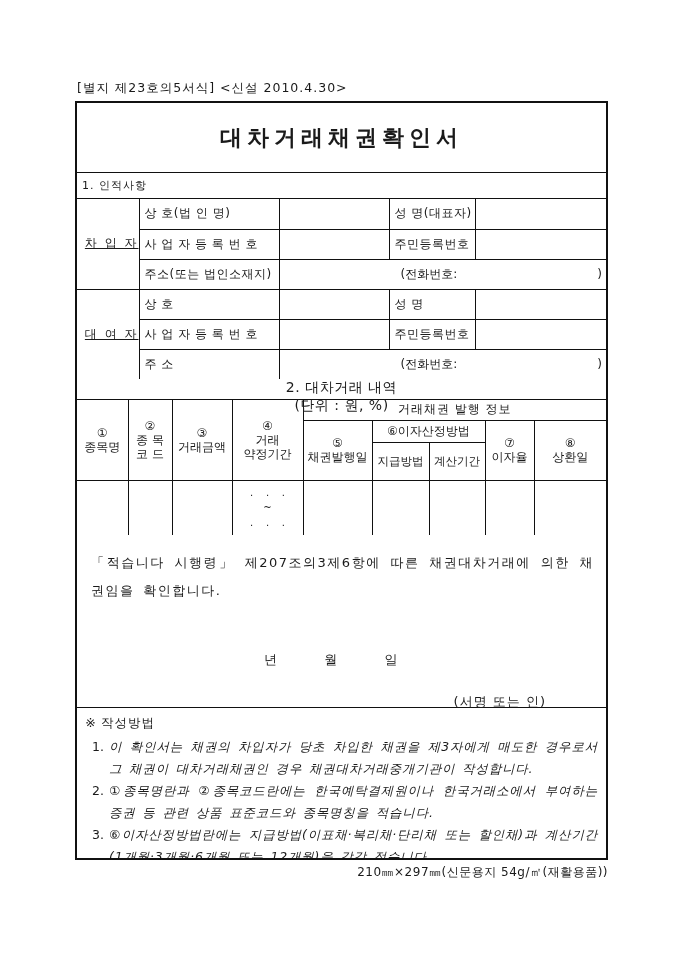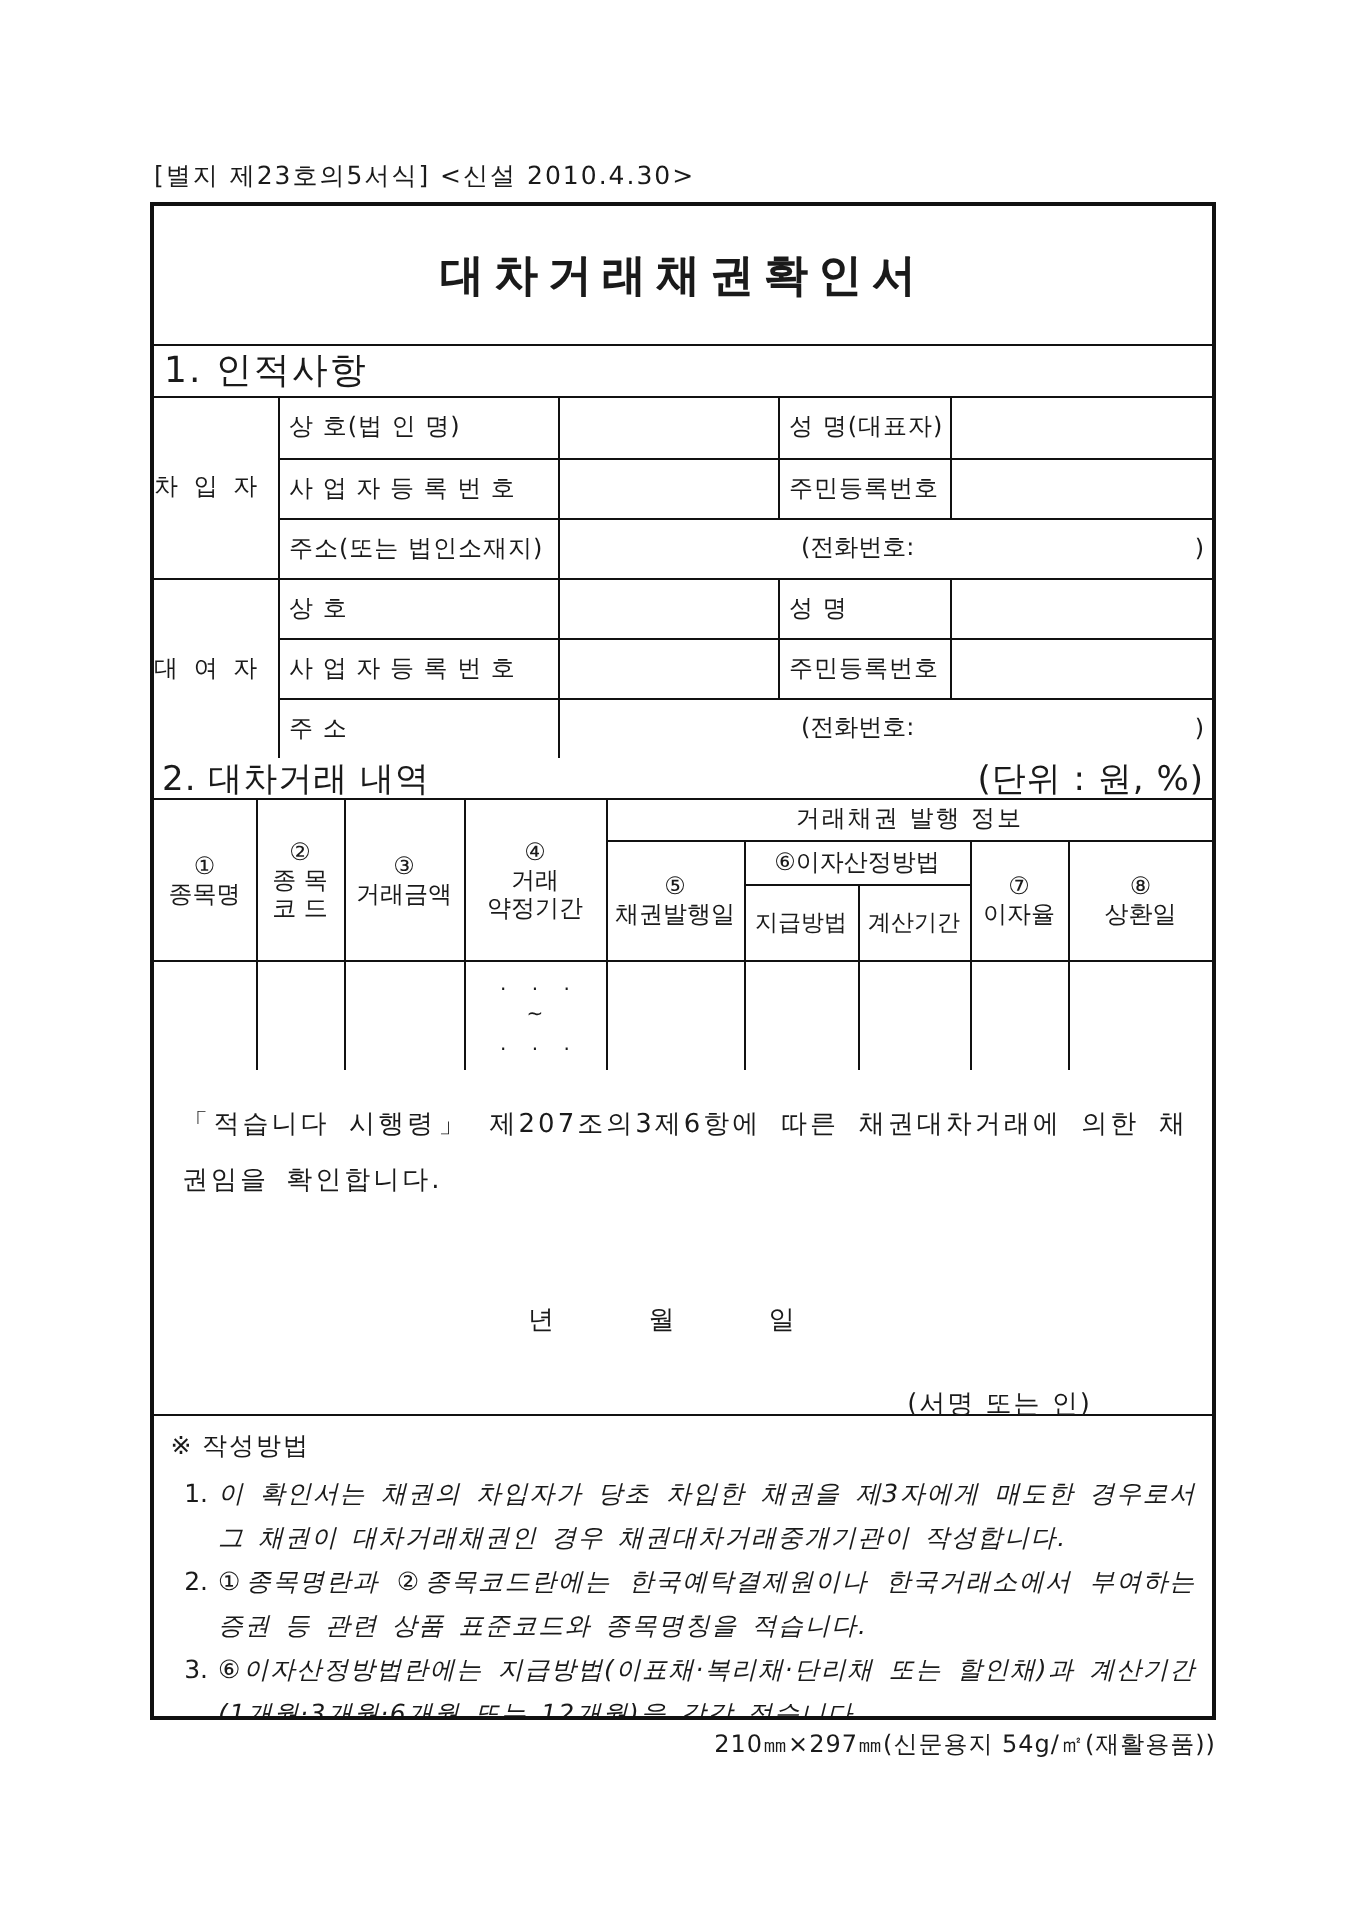--- a/index.html
+++ b/index.html
@@ -8,36 +8,36 @@
 
   .top-label { position:absolute; left:77px; top:80px; font-size:12.5px; letter-spacing:1px; }
 
   .form-box { position:absolute; left:75px; top:101px; width:533px; height:759px;
               border:2px solid #111; background:#fff; overflow:hidden; }
 
   .title-sec { height:70px; display:flex; align-items:center; justify-content:center;
                border-bottom:1px solid #111; }
   .form-title { font-size:22px; font-weight:bold; letter-spacing:5px; }
 
-  .sec-head { height:26px; line-height:25px; padding-left:5px; font-size:18px;
+  .sec-head { height:26px; line-height:25px; padding-left:5px; font-size:11px;
               border-bottom:1px solid #111; letter-spacing:1px; }
 
   table { border-collapse:collapse; border-style:hidden; width:100%; table-layout:fixed; }
   td, th { border:1px solid #111; font-weight:normal; font-size:12px; }
 
   
   .t1 td { height:30px; }
   .t1 .lbl { text-align:left; padding-left:5px; letter-spacing:0.5px; }
-  .t1 .grp { text-align:left; letter-spacing:2px; }
+  .t1 .grp { text-align:right; letter-spacing:2px;text-decoration:underline; }
   .phone-cell { position:relative;margin-top:12px; }
   .phone-cell .ph-open { position:absolute; left:121px; top:50%; transform:translateY(-50%); }
   .phone-cell .ph-close { position:absolute; right:4px; top:50%; transform:translateY(-50%); }
 
   .sec2-head { height:21px; display:flex; justify-content:space-between; align-items:center;
-               padding:0 4px; font-size:17px; border-bottom:1px solid #111; letter-spacing:0.5px; }
+               padding:0 4px; font-size:14px; border-bottom:1px solid #111; letter-spacing:0.5px;flex-direction:column; }
 
   
   .t2 th, .t2 td { text-align:center; vertical-align:middle; }
   .t2 .gh { height:20px; font-size:12px; letter-spacing:1px; }
   .t2 .sh { height:22px; font-size:12px;margin-left:28px; }
   .t2 .lh { height:38px; font-size:11.5px; }
   .t2 .dr td { height:55px; }
   .pre-line { white-space:pre-line; line-height:14px; }
   .date-cell { font-size:10px; line-height:15px; }
 

